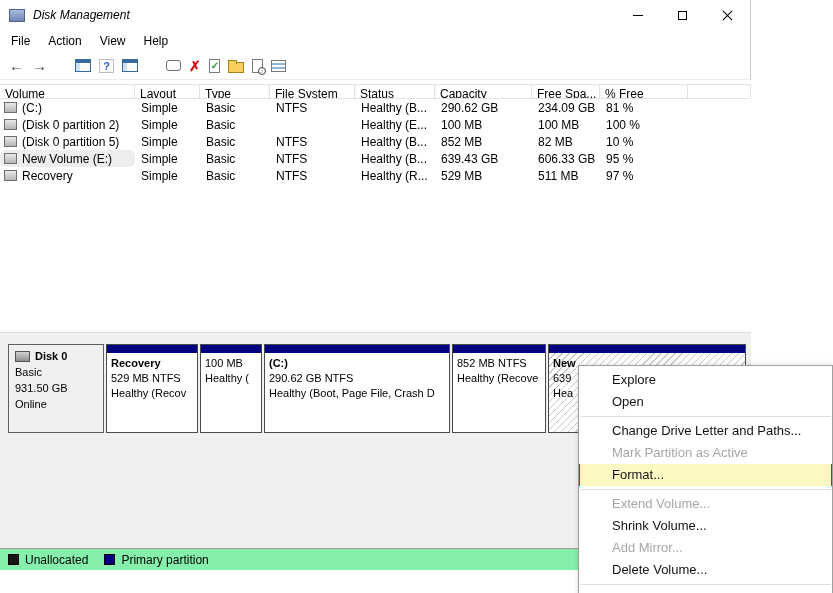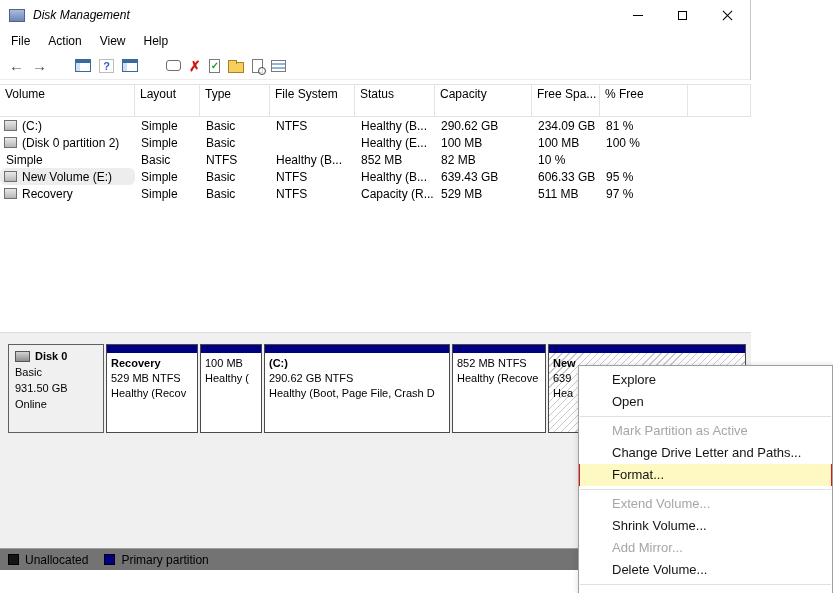--- a/index.html
+++ b/index.html
@@ -38,21 +38,21 @@
   .tb-doc .check { position:absolute; left:1px; top:1px; color:#1e9e1e; font-size:10px; font-weight:bold; line-height:1; }
   .tb-folder { width:16px; height:11px; background:#f6cf5f; border:1px solid #a8821d; position:relative; margin-top:3px; }
   .tb-folder::before { content:""; position:absolute; top:-3px; left:-1px; width:7px; height:3px; background:#f6cf5f; border:1px solid #a8821d; border-bottom:none; }
   .tb-doc2 { width:11px; height:14px; border:1px solid #7a7a7a; background:#fff; position:relative; }
   .tb-doc2::after { content:""; position:absolute; right:-4px; bottom:-3px; width:6px; height:6px; border:1px solid #444; border-radius:50%; background:rgba(255,255,255,.7); }
   .tb-list { width:15px; height:12px; border:1px solid #7a7a7a; background:repeating-linear-gradient(#fff 0 2px, #8fb3d9 2px 4px); }
 
   
   .table-pane { position:absolute; left:0; top:80px; width:751px; height:252px; background:#fff; }
   .grid { display:grid; grid-template-columns:135px 65px 70px 85px 80px 97px 68px 88px 1fr; }
-  .thead { height:33px; margin-top:4px; border-top:1px solid #e3e3e3; border-bottom:1px solid #e3e3e3; }
+  .thead { height:15px; margin-top:4px; border-top:1px solid #e3e3e3; border-bottom:1px solid #e3e3e3; }
   .th { font-size:12px; padding:2px 0 0 5px; border-right:1px solid #e3e3e3; color:#000; overflow:hidden; white-space:nowrap; }
   .row { height:17px; align-items:center; }
   .td { font-size:12px; padding-left:6px; white-space:nowrap; overflow:hidden; color:#000; }
   .vol-cell { display:flex; align-items:center; gap:5px; padding-left:4px; height:100%; }
   .row.sel .vol-cell { background:#ededed;border-radius:6px; }
   .drive-icon { flex:0 0 auto; width:13px; height:11px; border:1px solid #6f6f6f; background:linear-gradient(#e9e9e9,#b6b6b6); }
 
   
   .graph-pane { position:absolute; left:0; top:332px; width:751px; height:216px; background:#f0f0f0; border-top:1px solid #dcdcdc; }
   .disk-info { position:absolute; left:8px; top:11px; width:96px; height:89px; border:1px solid #5f5f5f; background:#f0f0f0; padding:5px 6px; }
@@ -65,21 +65,21 @@
   .part .body { padding:3px 4px 0 4px; font-size:11px; line-height:15px; white-space:nowrap; overflow:hidden; height:calc(100% - 8px); }
   .part.selected .body { background:repeating-linear-gradient(135deg,#ffffff 0 4px,#c9c9c9 4px 5px); }
   .pname { font-weight:bold; }
   .p-recovery { left:106px; width:92px; }
   .p-efi      { left:200px; width:62px; }
   .p-c        { left:264px; width:186px; }
   .p-852      { left:452px; width:94px; }
   .p-new      { left:548px; width:198px; }
 
   
-  .legend { position:absolute; left:0; top:548px; width:751px; height:22px; background:#737373; border-top:1px solid #9c9c9c;
+  .legend { position:absolute; left:0; top:548px; width:751px; height:22px; background:#86efac; border-top:1px solid #9c9c9c;
             display:flex; align-items:center; gap:16px; padding-left:8px; }
   .lg { display:flex; align-items:center; gap:6px; font-size:12px; color:#000; }
   .sq { width:11px; height:11px; border:1px solid #000; }
   .sq.unalloc { background:#151515; }
   .sq.primary { background:#000080; }
   .bottom-strip { position:absolute; left:0; top:570px; width:750px; height:23px; background:#fff; }
 
   
   .context-menu { position:absolute; left:578px; top:365px; width:255px; background:#fff; border:1px solid #9f9f9f;
                   box-shadow:3px 3px 8px rgba(0,0,0,0.3); padding:3px 0; }
@@ -174,20 +174,24 @@
         <div class="td">Basic</div>
         <div class="td"></div>
         <div class="td">Healthy (E...</div>
         <div class="td">100 MB</div>
         <div class="td">100 MB</div>
         <div class="td">100 %</div>
         <div class="td"></div>
       </div>
 
       <div class="grid row">
+        <div class="td vol-cell">
+            <span class="drive-icon"></span>
+            <span>(Disk 0 partition 5)</span>
+          </div>
         <div class="td">Simple</div>
         <div class="td">Basic</div>
         <div class="td">NTFS</div>
         <div class="td">Healthy (B...</div>
         <div class="td">852 MB</div>
         <div class="td">82 MB</div>
         <div class="td">10 %</div>
         <div class="td"></div>
       </div>
 
@@ -207,21 +211,21 @@
       </div>
 
       <div class="grid row">
         <div class="td vol-cell">
             <span class="drive-icon"></span>
             <span>Recovery</span>
           </div>
         <div class="td">Simple</div>
         <div class="td">Basic</div>
         <div class="td">NTFS</div>
-        <div class="td">Capacity (R...</div>
+        <div class="td">Healthy (R...</div>
         <div class="td">529 MB</div>
         <div class="td">511 MB</div>
         <div class="td">97 %</div>
         <div class="td"></div>
       </div>
     </div>
 
     <div class="graph-pane">
 
       <div class="disk-info">
@@ -290,22 +294,22 @@
     </div>
 
     <div class="bottom-strip"></div>
 
   </div>
 
   <div class="context-menu">
     <div class="cm-item">Explore</div>
     <div class="cm-item">Open</div>
     <div class="cm-sep"></div>
+    <div class="cm-item">Change Drive Letter and Paths...</div>
     <div class="cm-item disabled">Mark Partition as Active</div>
-    <div class="cm-item">Change Drive Letter and Paths...</div>
     <div class="cm-item highlighted">
       <span>Format...</span>
       <span class="annotation"></span>
     </div>
     <div class="cm-sep"></div>
     <div class="cm-item disabled">Extend Volume...</div>
     <div class="cm-item">Shrink Volume...</div>
     <div class="cm-item disabled">Add Mirror...</div>
     <div class="cm-item">Delete Volume...</div>
     <div class="cm-sep"></div>

